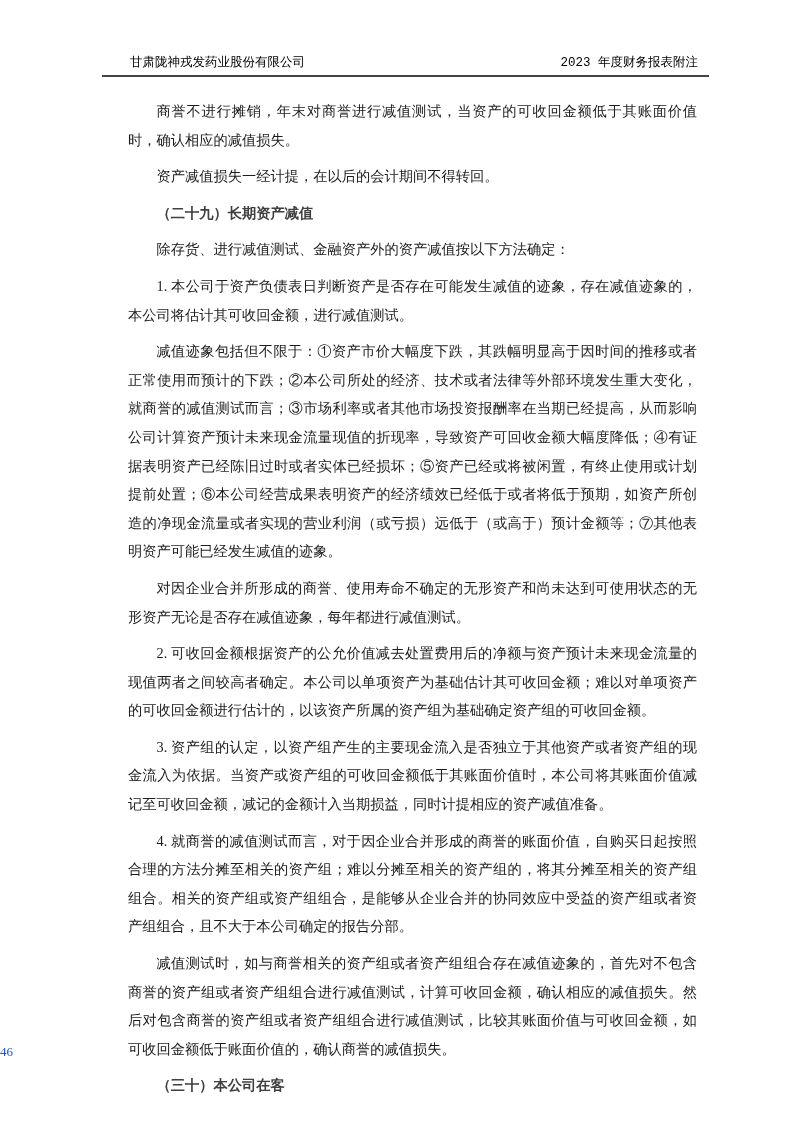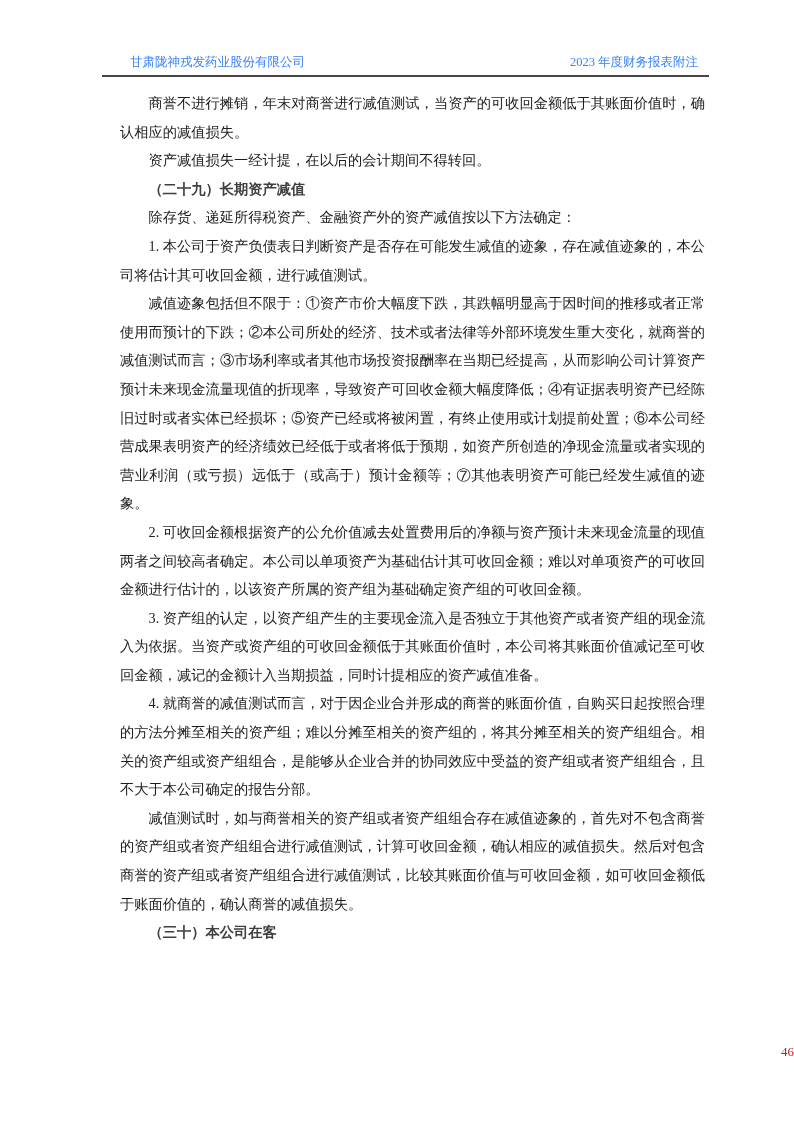--- a/index.html
+++ b/index.html
@@ -17,21 +17,22 @@
     color: #1c1c1c;
   }
   .header {
     position: absolute;
     left: 102px;
     top: 48px;
     width: 607px;
     height: 27px;
     border-bottom: 2px solid #454545;
     font-size: 12.5px;
-    color: #3b82f6;
+    color: #000000;
+    font-family: Liberation Mono, monospace;
   }
   .header .h-left {
     position: absolute;
     left: 28px;
     bottom: 4px;
     white-space: nowrap;
   }
   .header .h-right {
     position: absolute;
     right: 11px;
@@ -42,57 +43,58 @@
     position: absolute;
     left: 120px;
     top: 89px;
     width: 585px;
     font-size: 14.25px;
     line-height: 28.6px;
     text-align: justify;
     text-justify: inter-character;
   }
   .para {
-    margin: 0;
+    margin: 8px;
     text-indent: 2em;
   }
   .para.heading {
     font-weight: bold;
     color: #404040;
   }
   .para.truncated {
     text-align-last: justify;
   }
   .footer-page-num {
     position: absolute;
     left: 0;
     top: 1044px;
     width: 794px;
-    text-align: right;
+    text-align: left;
     font-size: 13px;
-    color: #b91c1c;
+    color: #1d4ed8;
   }
 </style>
 </head>
 <body>
 
 <div class="page">
 
   <div class="header">
     <span class="h-left">甘肃陇神戎发药业股份有限公司</span>
     <span class="h-right">2023 年度财务报表附注</span>
   </div>
 
   <div class="doc-body">
     <p class="para">商誉不进行摊销，年末对商誉进行减值测试，当资产的可收回金额低于其账面价值时，确认相应的减值损失。</p>
     <p class="para">资产减值损失一经计提，在以后的会计期间不得转回。</p>
     <p class="para heading">（二十九）长期资产减值</p>
-    <p class="para">除存货、递延所得税资产、金融资产外的资产减值按以下方法确定：</p>
+    <p class="para">除存货、进行减值测试、金融资产外的资产减值按以下方法确定：</p>
     <p class="para">1. 本公司于资产负债表日判断资产是否存在可能发生减值的迹象，存在减值迹象的，本公司将估计其可收回金额，进行减值测试。</p>
     <p class="para">减值迹象包括但不限于：①资产市价大幅度下跌，其跌幅明显高于因时间的推移或者正常使用而预计的下跌；②本公司所处的经济、技术或者法律等外部环境发生重大变化，就商誉的减值测试而言；③市场利率或者其他市场投资报酬率在当期已经提高，从而影响公司计算资产预计未来现金流量现值的折现率，导致资产可回收金额大幅度降低；④有证据表明资产已经陈旧过时或者实体已经损坏；⑤资产已经或将被闲置，有终止使用或计划提前处置；⑥本公司经营成果表明资产的经济绩效已经低于或者将低于预期，如资产所创造的净现金流量或者实现的营业利润（或亏损）远低于（或高于）预计金额等；⑦其他表明资产可能已经发生减值的迹象。</p>
+    <p class="para">对因企业合并所形成的商誉、使用寿命不确定的无形资产和尚未达到可使用状态的无形资产无论是否存在减值迹象，每年都进行减值测试。</p>
     <p class="para">2. 可收回金额根据资产的公允价值减去处置费用后的净额与资产预计未来现金流量的现值两者之间较高者确定。本公司以单项资产为基础估计其可收回金额；难以对单项资产的可收回金额进行估计的，以该资产所属的资产组为基础确定资产组的可收回金额。</p>
     <p class="para">3. 资产组的认定，以资产组产生的主要现金流入是否独立于其他资产或者资产组的现金流入为依据。当资产或资产组的可收回金额低于其账面价值时，本公司将其账面价值减记至可收回金额，减记的金额计入当期损益，同时计提相应的资产减值准备。</p>
     <p class="para">4. 就商誉的减值测试而言，对于因企业合并形成的商誉的账面价值，自购买日起按照合理的方法分摊至相关的资产组；难以分摊至相关的资产组的，将其分摊至相关的资产组组合。相关的资产组或资产组组合，是能够从企业合并的协同效应中受益的资产组或者资产组组合，且不大于本公司确定的报告分部。</p>
     <p class="para">减值测试时，如与商誉相关的资产组或者资产组组合存在减值迹象的，首先对不包含商誉的资产组或者资产组组合进行减值测试，计算可收回金额，确认相应的减值损失。然后对包含商誉的资产组或者资产组组合进行减值测试，比较其账面价值与可收回金额，如可收回金额低于账面价值的，确认商誉的减值损失。</p>
     <p class="para heading">（三十）本公司在客</p>
   </div>
 
   <div class="footer-page-num">46</div>
 
 </div>

